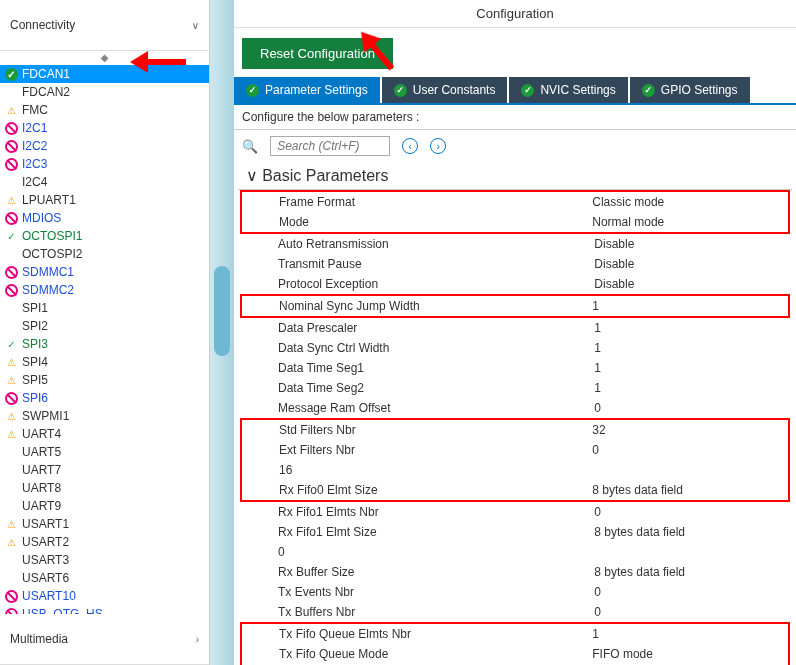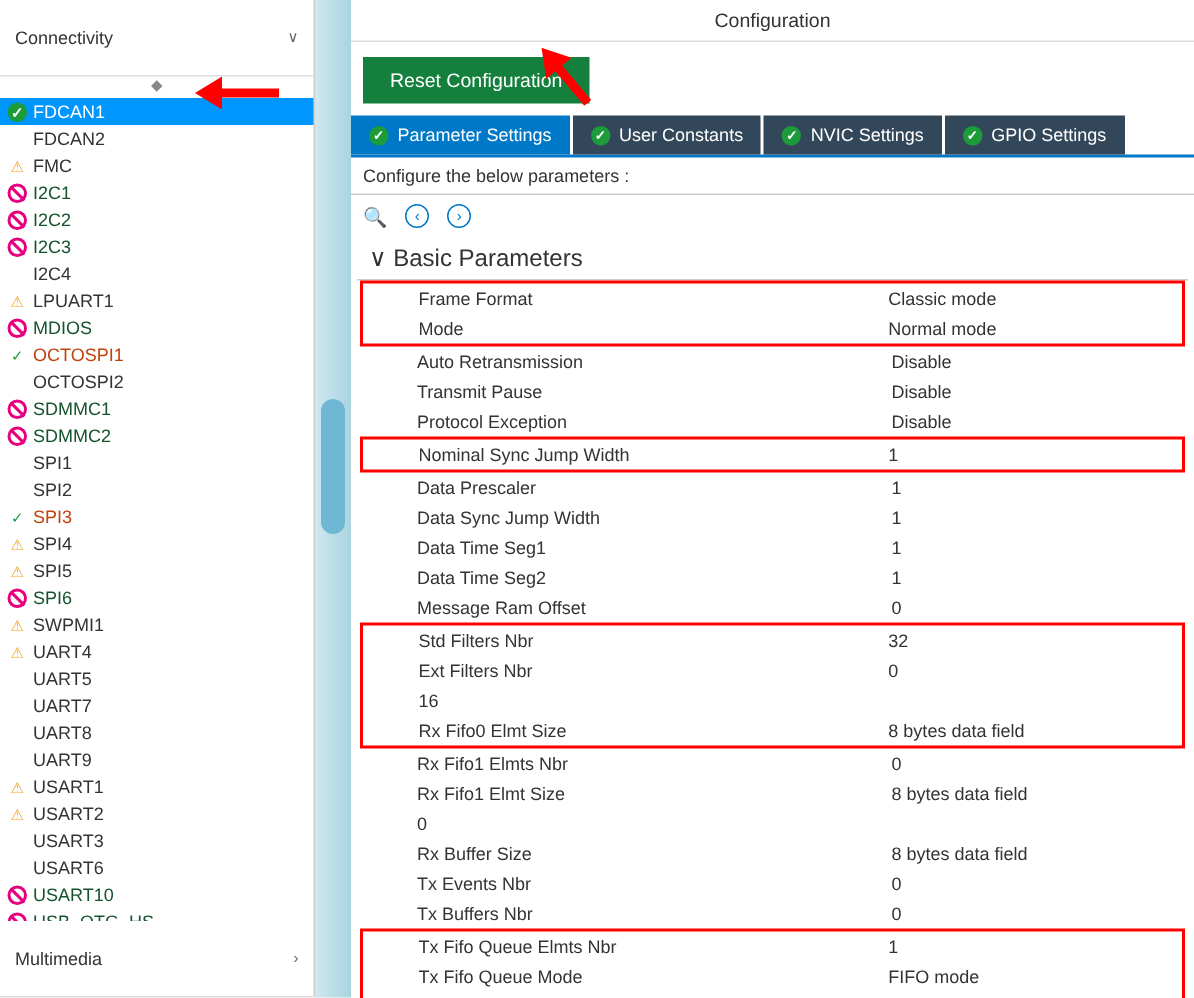--- a/index.html
+++ b/index.html
@@ -9,22 +9,22 @@
   
   .sidebar { width: 210px; border-right: 1px solid #ccc; display: flex; flex-direction: column; }
   .section-header { display: flex; justify-content: space-between; align-items: center; padding: 18px 10px; border-bottom: 1px solid #ddd; cursor: pointer; text-align: right; }
   .chevron { font-size: 10px; color: #666; }
   .sort-icon { text-align: center; color: #888; font-size: 10px; line-height: 10px; padding: 2px 0; }
   .tree-list { overflow-y: auto; flex: 1; }
   .tree-item { padding: 2px 10px 2px 22px; position: relative; cursor: pointer; white-space: nowrap; }
   .tree-item.selected { background: #0096ff; color: #fff; }
   .tree-item .item-icon { position: absolute; left: 5px; top: 3px; width: 13px; height: 13px; display: inline-flex; align-items: center; justify-content: center; font-size: 10px; }
   .item-text { }
-  .tree-item.disabled .item-text { color: #14532d; }
-  .tree-item.ok .item-text { color: #c2410c; }
+  .tree-item.disabled .item-text { color: #1d4ed8; }
+  .tree-item.ok .item-text { color: #15803d; }
   .tree-item.warn .item-text { }
   .icon-ok-circle { background: #1b9b3a; border-radius: 50%; color: #fff; font-weight: bold; font-size: 9px; }
   .icon-warn { color: #f5a623; font-size: 12px; }
   .icon-disabled { border: 2px solid #e6007e; border-radius: 50%; position: relative; }
   .icon-disabled::after { content:""; position:absolute; width:12px; height:2px; background:#e6007e; transform: rotate(45deg); }
   
   .divider-bar { width: 24px; background: linear-gradient(to right, #d0e8f0, #a8d4e0); position: relative; }
   .divider-thumb { position: absolute; top: 40%; left: 4px; width: 16px; height: 90px; background: #6fb8d4; border-radius: 8px; }
 
   
@@ -136,20 +136,21 @@
           <span>NVIC Settings</span>
         </div>
         <div class="tab">
           <span class="tab-check">✓</span>
           <span>GPIO Settings</span>
         </div>
       </div>
     <div class="config-note">Configure the below parameters :</div>
     <div class="search-row">
       <span class="search-icon-glass">🔍</span>
+      <input class="search-input" placeholder="Search (Ctrl+F)" style="">
       <span class="nav-circ">‹</span>
       <span class="nav-circ">›</span>
     </div>
     <div class="params-area">
       <div class="group-header">
         <span>∨</span>
         <span>Basic Parameters</span>
       </div>
       <div class="hl-box" id="g1">
           <div class="param-row">
@@ -180,21 +181,21 @@
             <div class="param-name">Nominal Sync Jump Width</div>
             <div class="param-value">1</div>
           </div>
         </div>
       <div id="plain2">
           <div class="param-row">
             <div class="param-name">Data Prescaler</div>
             <div class="param-value">1</div>
           </div>
           <div class="param-row">
-            <div class="param-name">Data Sync Jump Width</div>
+            <div class="param-name">Data Sync Ctrl Width</div>
             <div class="param-value">1</div>
           </div>
           <div class="param-row">
             <div class="param-name">Data Time Seg1</div>
             <div class="param-value">1</div>
           </div>
           <div class="param-row">
             <div class="param-name">Data Time Seg2</div>
             <div class="param-value">1</div>
           </div>

